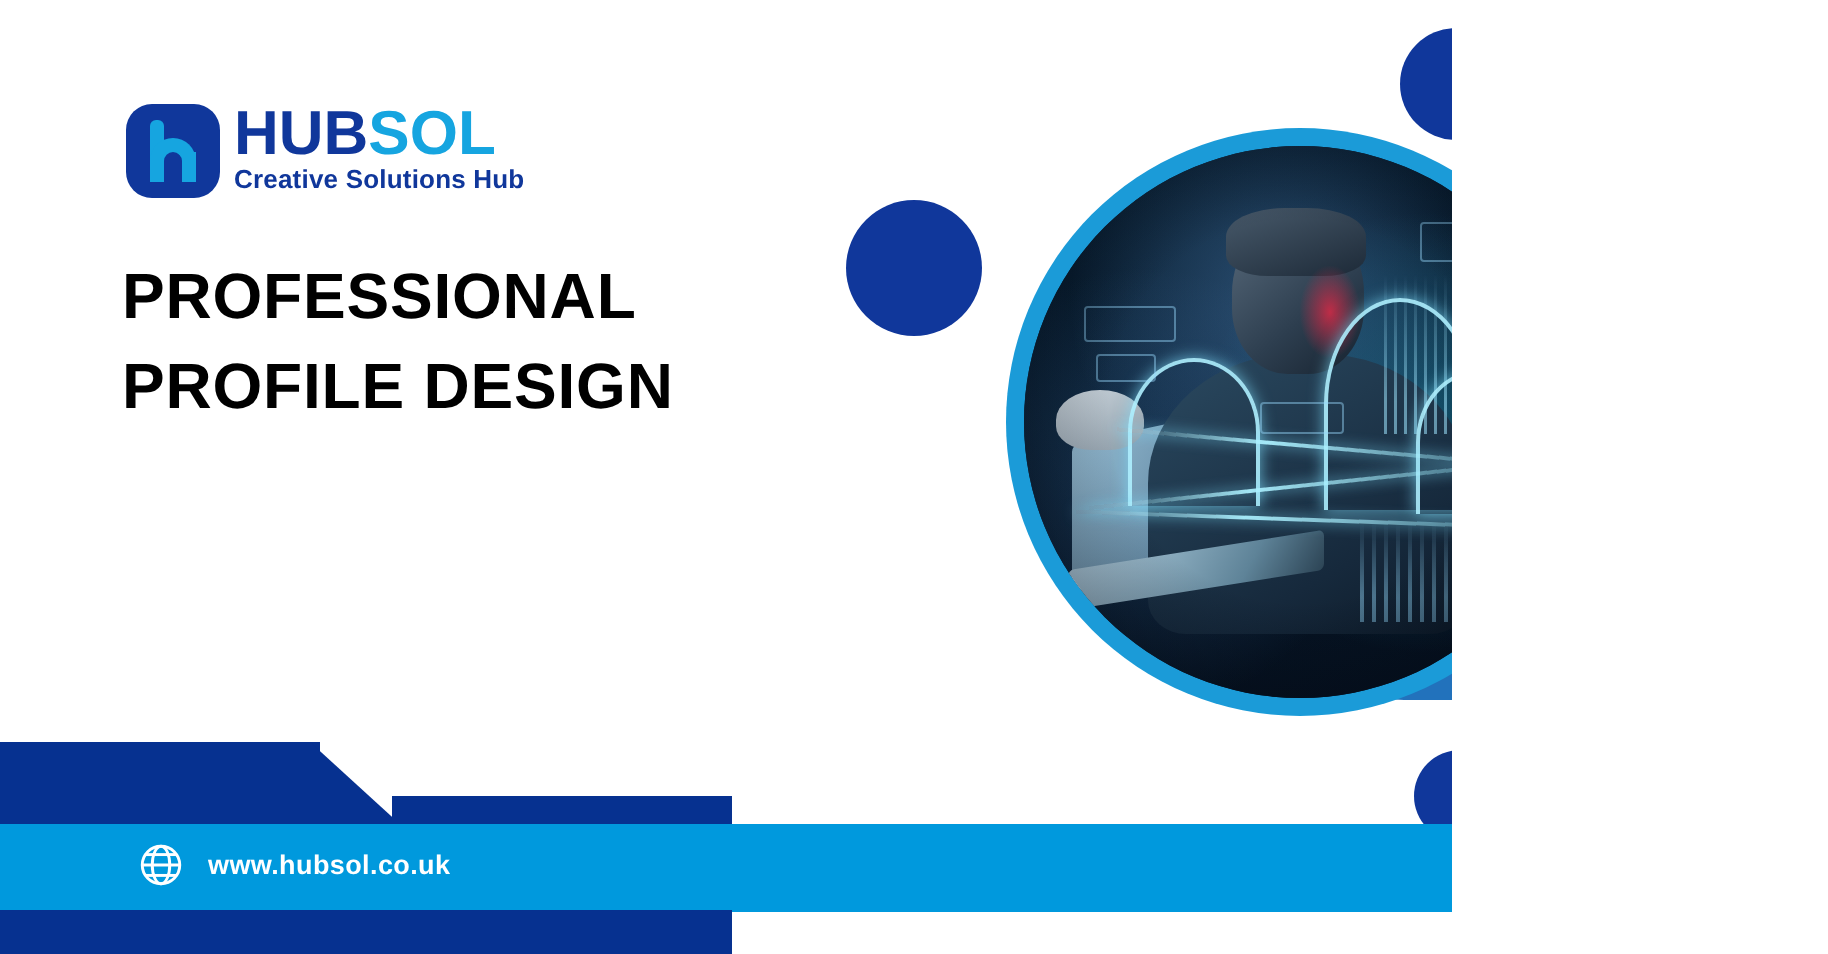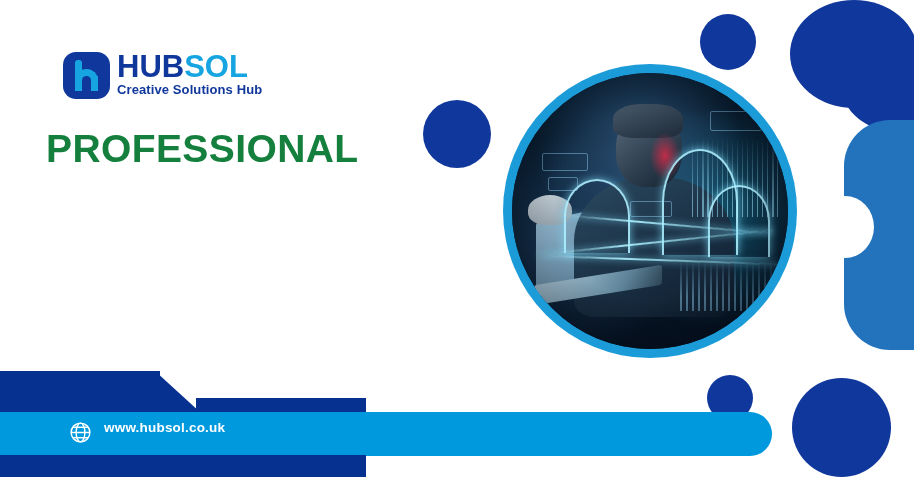--- a/index.html
+++ b/index.html
@@ -5,21 +5,21 @@
   html, body {
     margin: 0;
     padding: 0;
     background: #ffffff;
   }
   body {
     font-family: "Liberation Sans", sans-serif;
   }
   #banner {
     position: relative;
-    width: 914px;
+    width: 726px;
     height: 477px;
     overflow: hidden;
     background: #ffffff;
   }
 
   
   .deco-circle {
     position: absolute;
     border-radius: 50%;
     background: #10379B;
@@ -113,24 +113,24 @@
     font-weight: bold;
     color: #10379B;
     line-height: 15px;
     letter-spacing: 0.1px;
     white-space: nowrap;
   }
 
   
   .headline {
     position: absolute;
-    left: 46px;
+    left: 61px;
     top: 126px;
-    color: #15803d;
-    font-size: 39px;
+    color: #000000;
+    font-size: 32px;
     font-weight: bold;
     line-height: 45px;
     letter-spacing: 0.4px;
     white-space: nowrap;
   }
   .headline div { margin: 0; }
 
   
   .subhead {
     position: absolute;
@@ -340,21 +340,21 @@
     width: 772px;
     height: 44px;
     background: #0099DD;
     border-radius: 0 22px 22px 0;
   }
   .footer-url {
     position: absolute;
     left: 68px;
     top: 420px;
     display: flex;
-    align-items: flex-start;
+    align-items: center;
     gap: 11px;
   }
   .globe-icon { display: block; }
   .url-text {
     color: #ffffff;
     font-size: 13.5px;
     font-weight: bold;
     letter-spacing: 0.2px;
     white-space: nowrap;
   }
@@ -381,20 +381,21 @@
       <div class="arch-leg"></div>
     </div>
     <div class="logo-text">
       <div class="logo-word"><span class="logo-hub">HUB</span><span class="logo-sol">SOL</span></div>
       <div class="logo-tag">Creative Solutions Hub</div>
     </div>
   </div>
 
   <div class="headline">
     <div>PROFESSIONAL</div>
+    <div>PROFILE DESIGN</div>
   </div>
 
 
   <div class="hero-ring">
     <div class="hero-photo">
       <div class="scene"></div>
       <div class="laptop"></div>
       <div class="person-body"></div>
       <div class="person-head"></div>
       <div class="person-hair"></div>

